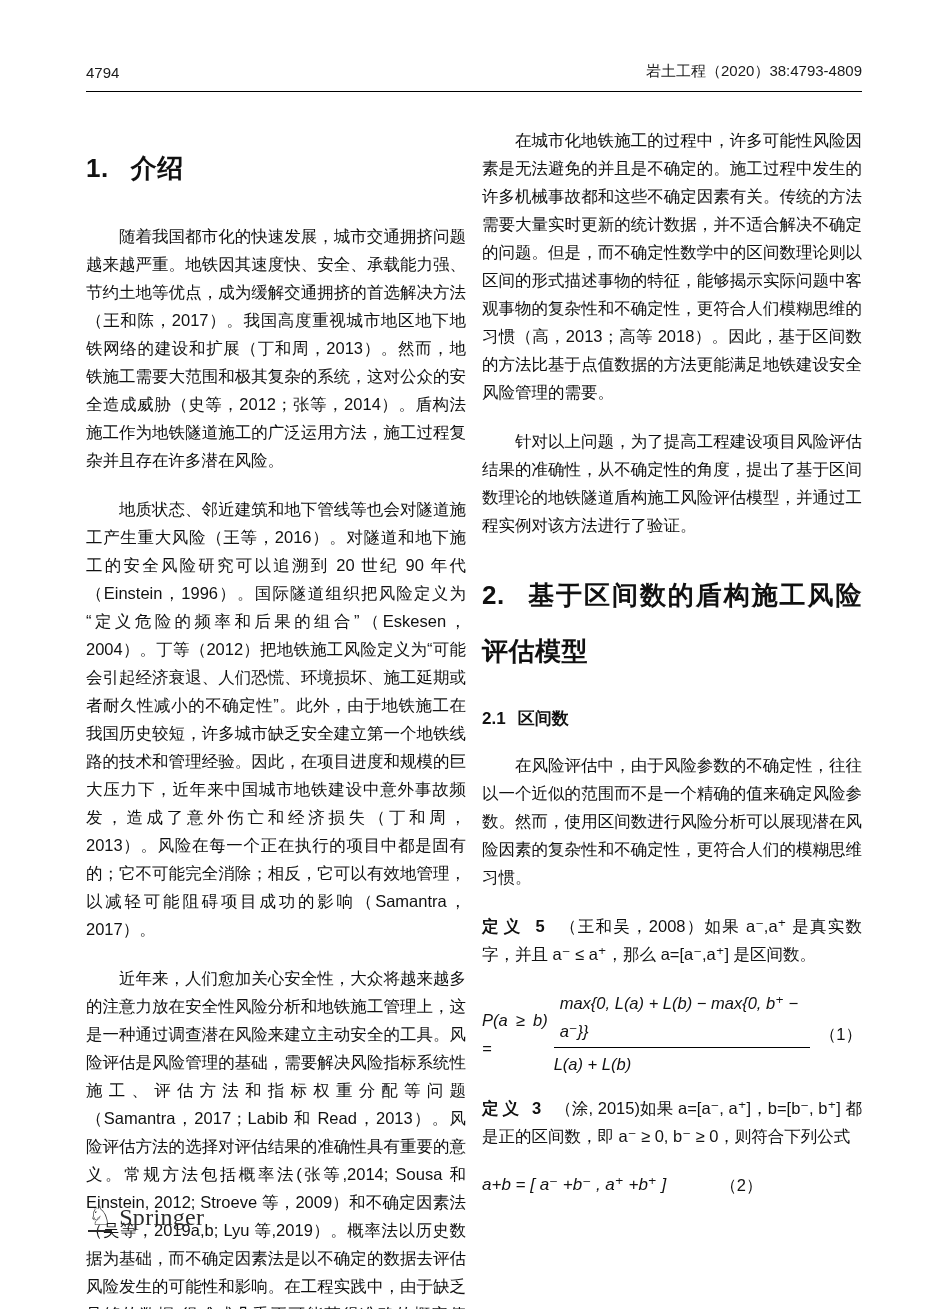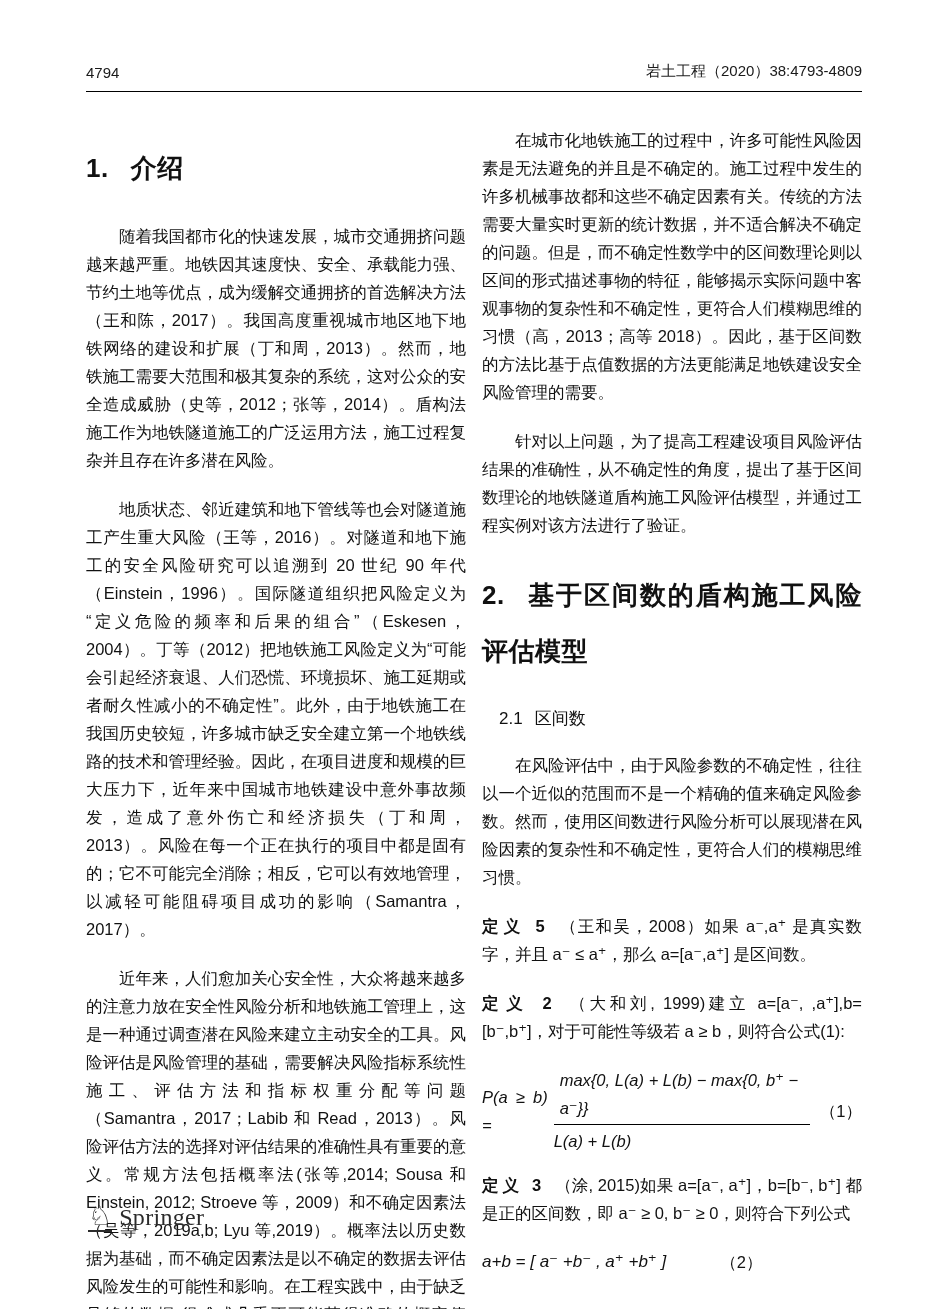--- a/index.html
+++ b/index.html
@@ -29,21 +29,21 @@
   .col{width:380px;font-size:16.5px;line-height:28px;text-align:justify;}
   .col p{margin:0 0 21px 0;text-indent:2em;}
 
   h1.sec{
     font-size:26px;font-weight:600;margin:28px 0 26px 0;
     letter-spacing:.5px;line-height:56px;
   }
   h1.sec .sec-num{margin-right:22px;font-weight:600;}
   h1.sec.first{margin-top:22px;}
 
-  h2.subsec{font-size:17px;font-weight:400;margin:4px 0 18px 17px;}
+  h2.subsec{font-size:17px;font-weight:700;margin:4px 0 18px 0;}
   h2.subsec .sub-num{margin-right:12px;}
   h3.subsubsec{font-size:16.5px;font-weight:400;margin:2px 0 6px 0;}
   h3.subsubsec .sub-num{margin-right:30px;}
 
   .def{margin:0 0 2px 0;text-indent:0 !important;}
   .def .def-label{font-weight:700;letter-spacing:4px;margin-right:10px;white-space:nowrap;}
 
   
   .formula{
     display:flex;align-items:center;justify-content:center;
@@ -106,23 +106,20 @@
         <span class="sub-num">2.1</span><span>区间数</span>
       </h2>
 
       <p>在风险评估中，由于风险参数的不确定性，往往以一个近似的范围而不是一个精确的值来确定风险参数。然而，使用区间数进行风险分析可以展现潜在风险因素的复杂性和不确定性，更符合人们的模糊思维习惯。</p>
 
 
       <p class="def">
         <span class="def-label">定义 5</span><span>（王和吴，2008）如果 a⁻,a⁺ 是真实数字，并且 a⁻ ≤ a⁺，那么 a=[a⁻,a⁺] 是区间数。</span>
       </p>
 
-      <p class="def">
-        <span class="def-label">定义 2</span><span>（大和刘, 1999)建立 a=[a⁻, ,a⁺],b=[b⁻,b⁺]，对于可能性等级若 a ≥ b，则符合公式(1):</span>
-      </p>
 
       <div class="formula">
         <span>P(a ≥ b) =</span>
         <span class="frac">
           <span class="num">max{0, L(a) + L(b) − max{0, b⁺ − a⁻}}</span>
           <span class="den">L(a) + L(b)</span>
         </span>
         <span class="ftag">（1）</span>
       </div>
 

